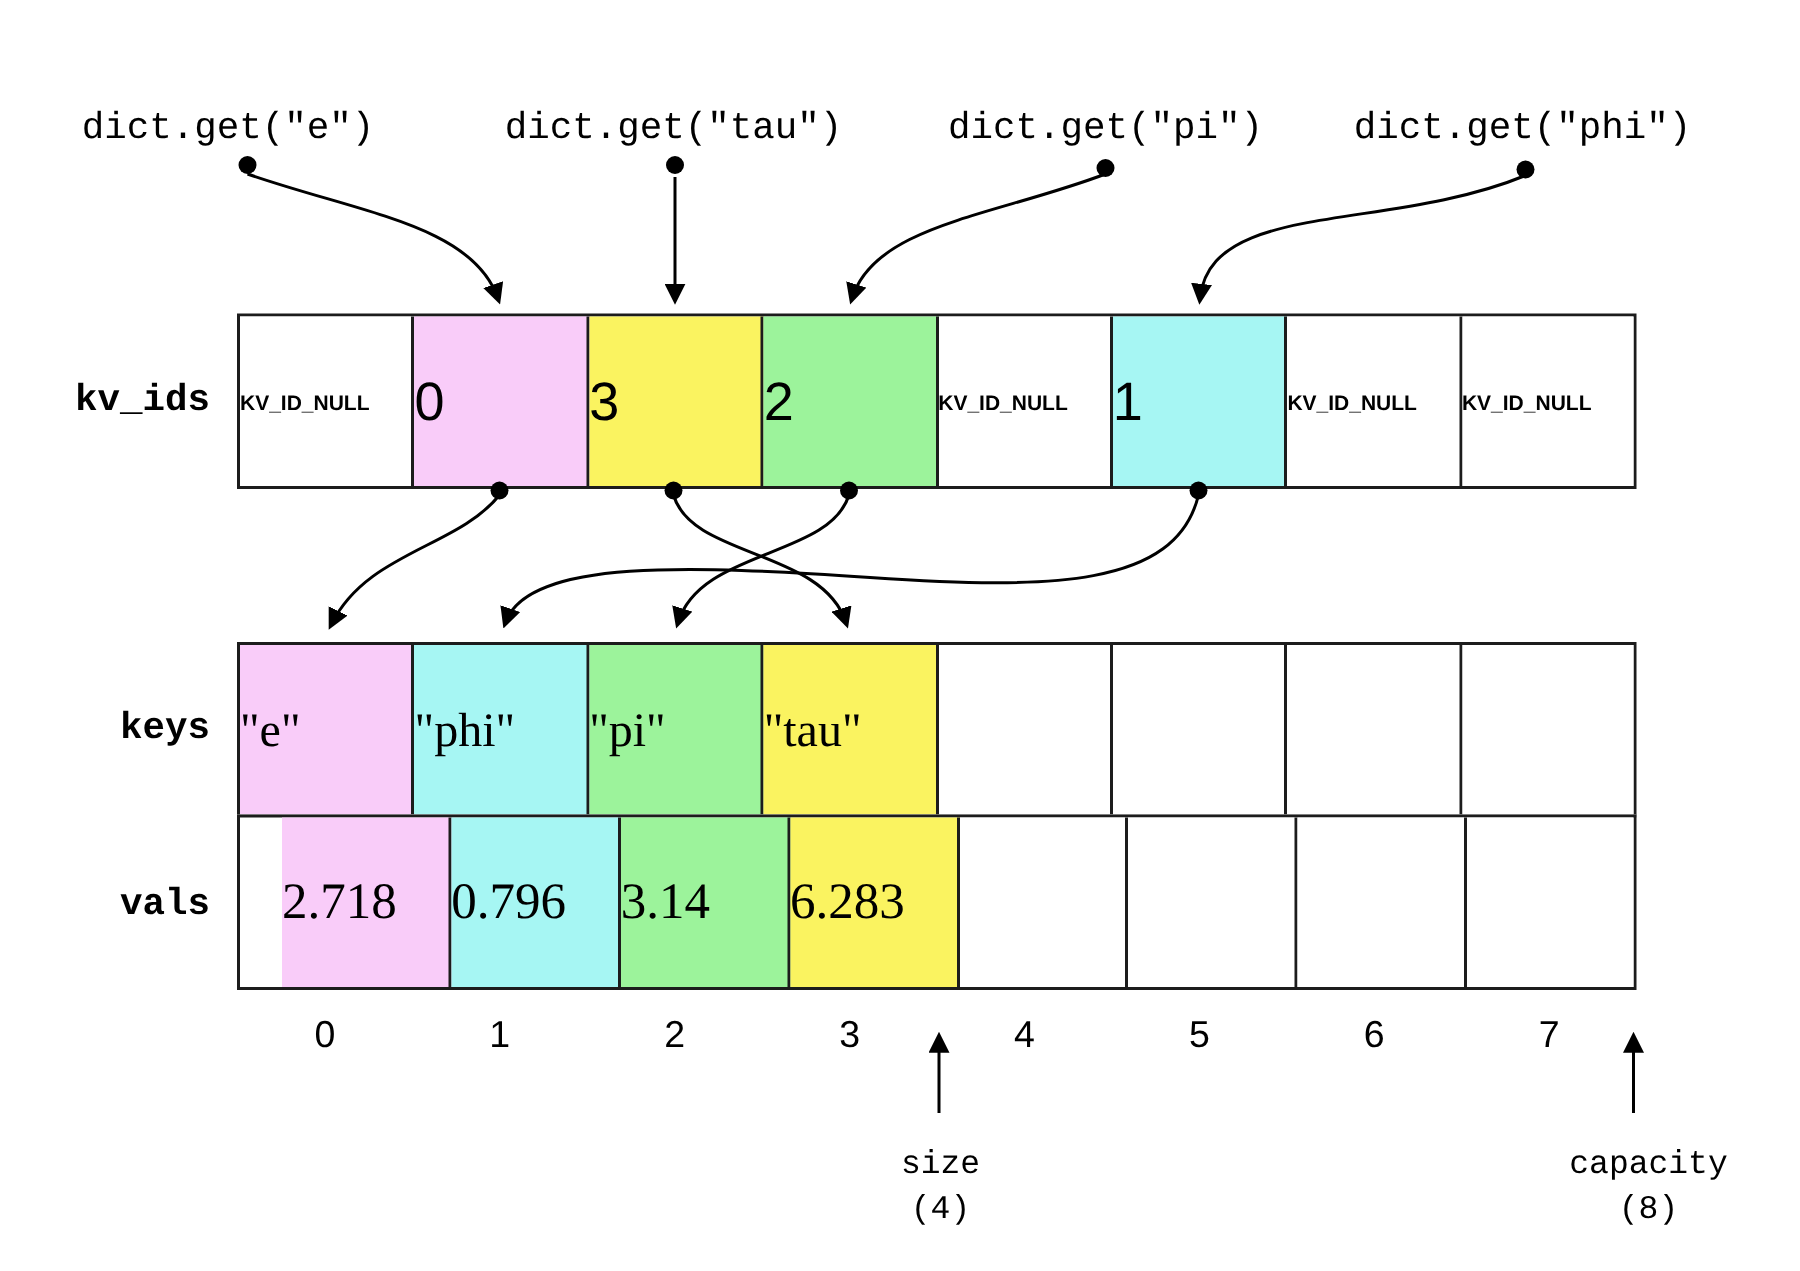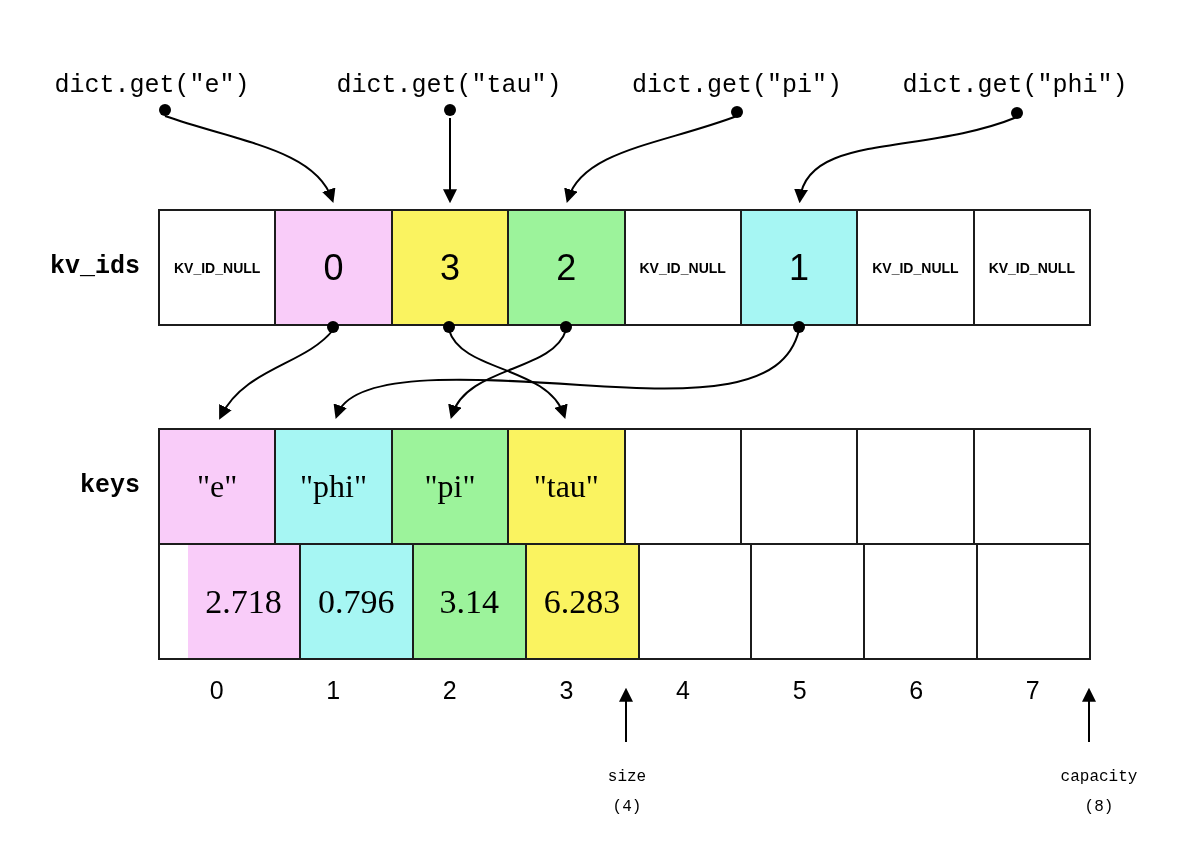--- a/index.html
+++ b/index.html
@@ -17,21 +17,21 @@
 
   .row {
     position:absolute; left:158px; width:933px; height:117px;
     display:flex; border:2px solid #1c1c1c; box-sizing:border-box; background:#fff;
   }
   #row-kv   { top:209px; }
   #row-keys { top:428px; }
   #row-vals { top:543px;padding-left:28px; }
   .cell {
     flex:1 1 0; box-sizing:border-box; border-right:2px solid #1c1c1c;
-    display:flex; align-items:center; justify-content:center; overflow:hidden;
+    display:flex; align-items:center; overflow:hidden;
   }
   .cell:last-child { border-right:none; }
 
   .null-label { font-weight:bold; font-size:14px; letter-spacing:0; }
   .num-label  { font-size:36px; }
   .key-label  { font-family:"Liberation Serif", serif; font-size:32px; }
   .val-label  { font-family:"Liberation Serif", serif; font-size:34px; }
 
   .row-label {
     position:absolute; left:0; width:140px; text-align:right;
@@ -43,21 +43,21 @@
   #lbl-vals { top:588px; }
 
   .idx {
     position:absolute; top:676px; transform:translateX(-50%);
     font-size:25px; line-height:28px;
   }
 
   .annot {
     position:absolute; top:762px; transform:translateX(-50%); text-align:center;
     font-family:"Liberation Mono","DejaVu Sans Mono",monospace;
-    font-size:16px; line-height:30px; white-space:nowrap;
+    font-size:22px; line-height:30px; white-space:nowrap;
   }
   #annot-size     { left:627px; }
   #annot-capacity { left:1099px; }
 
   .connector { stroke:#000; stroke-width:2; fill:none; }
   .dot { fill:#000; stroke:none; }
 </style>
 </head>
 <body>
 
@@ -65,20 +65,21 @@
 
   <div id="calls">
       <div class="call-label" style="left: 152px;">dict.get("e")</div>
       <div class="call-label" style="left: 449px;">dict.get("tau")</div>
       <div class="call-label" style="left: 737px;">dict.get("pi")</div>
       <div class="call-label" style="left: 1015px;">dict.get("phi")</div>
     </div>
 
   <div class="row-label" id="lbl-keys">keys</div>
   <div class="row-label" id="lbl-kv">kv_ids</div>
+  <div class="row-label" id="lbl-vals">vals</div>
 
   <div class="row" id="row-kv">
       <div class="cell" style="background: rgb(255, 255, 255);">
         <span class="null-label">KV_ID_NULL</span>
       </div>
       <div class="cell" style="background: rgb(249, 204, 249);">
         <span class="num-label">0</span>
       </div>
       <div class="cell" style="background: rgb(250, 243, 96);">
         <span class="num-label">3</span>

